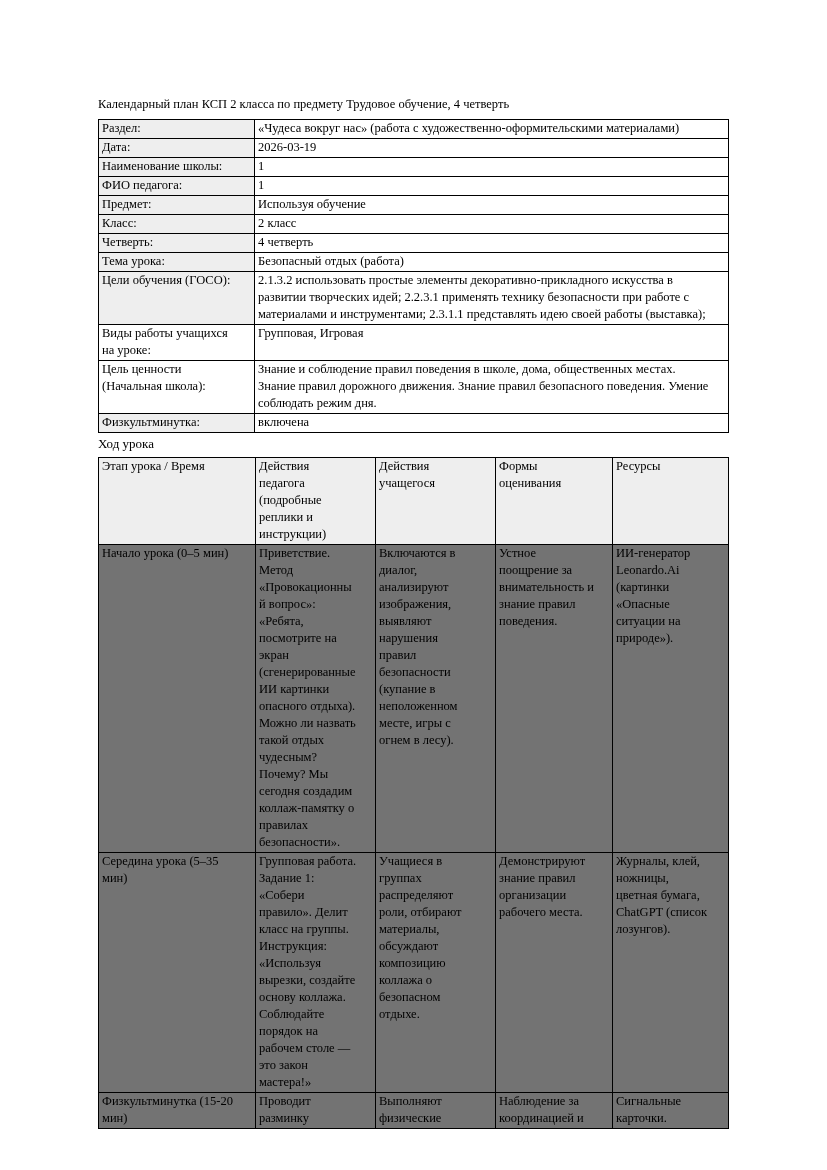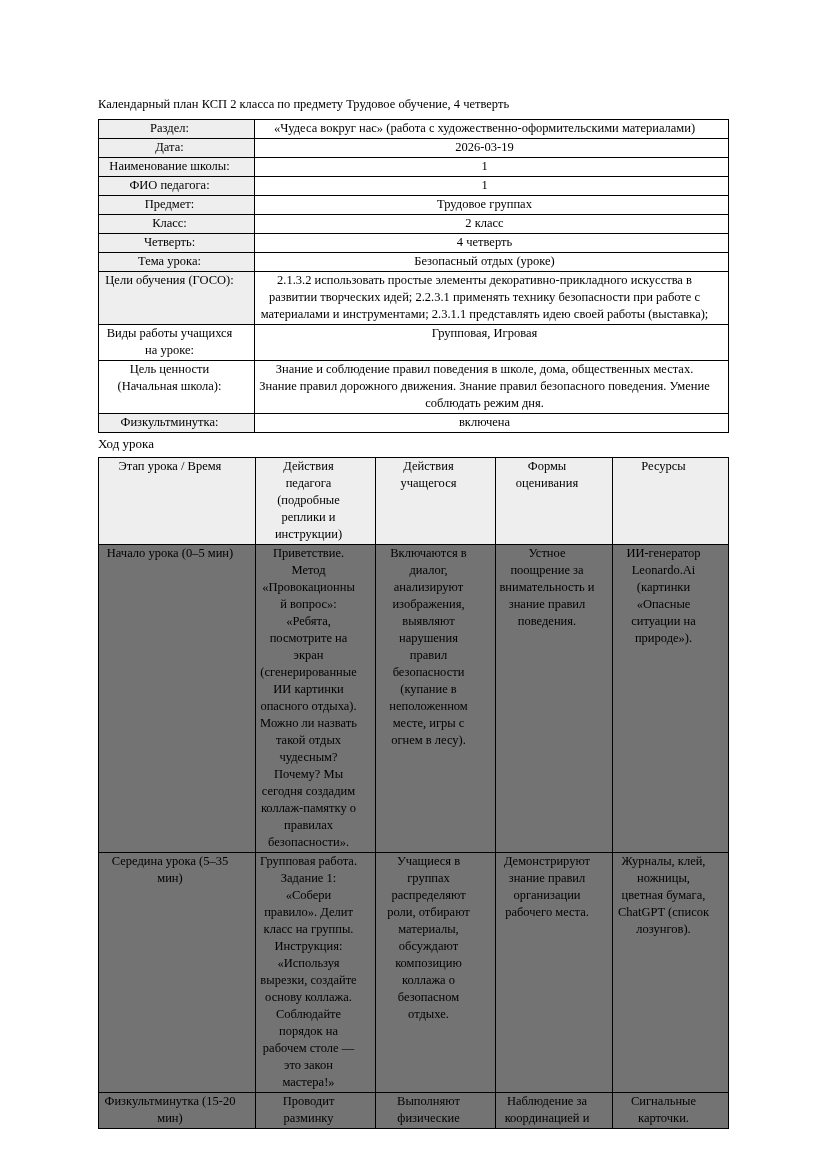--- a/index.html
+++ b/index.html
@@ -42,21 +42,21 @@
     border-collapse: collapse;
     table-layout: fixed;
     width: 630px;
     font-size: 12.5px;
     line-height: 17px;
   }
   table td, table th {
     border: 1px solid #000000;
     padding: 0px 17px 1px 3px;
     vertical-align: top;
-    text-align: center;
+    text-align: left;
     font-weight: normal;
     word-wrap: break-word;
     overflow-wrap: break-word;
     hyphens: none;
     margin-top: 12px;
   }
   
   .info-table col.c-label { width: 156px; }
   .info-table col.c-value { width: 474px; }
   .info-table td.label { background: #eeeeee; }
@@ -97,33 +97,33 @@
         <tr>
           <td class="label">Наименование школы:</td>
           <td class="value">1</td>
         </tr>
         <tr>
           <td class="label">ФИО педагога:</td>
           <td class="value">1</td>
         </tr>
         <tr>
           <td class="label">Предмет:</td>
-          <td class="value">Трудовое группах</td>
+          <td class="value">Используя обучение</td>
         </tr>
         <tr>
           <td class="label">Класс:</td>
           <td class="value">2 класс</td>
         </tr>
         <tr>
           <td class="label">Четверть:</td>
           <td class="value">4 четверть</td>
         </tr>
         <tr>
           <td class="label">Тема урока:</td>
-          <td class="value">Безопасный отдых (уроке)</td>
+          <td class="value">Безопасный отдых (работа)</td>
         </tr>
         <tr>
           <td class="label">Цели обучения (ГОСО):</td>
           <td class="value">2.1.3.2 использовать простые элементы декоративно-прикладного искусства в развитии творческих идей; 2.2.3.1 применять технику безопасности при работе с материалами и инструментами; 2.3.1.1 представлять идею своей работы (выставка);</td>
         </tr>
         <tr class="plain">
           <td class="label">Виды работы учащихся на уроке:</td>
           <td class="value">Групповая, Игровая</td>
         </tr>
         <tr class="plain">

